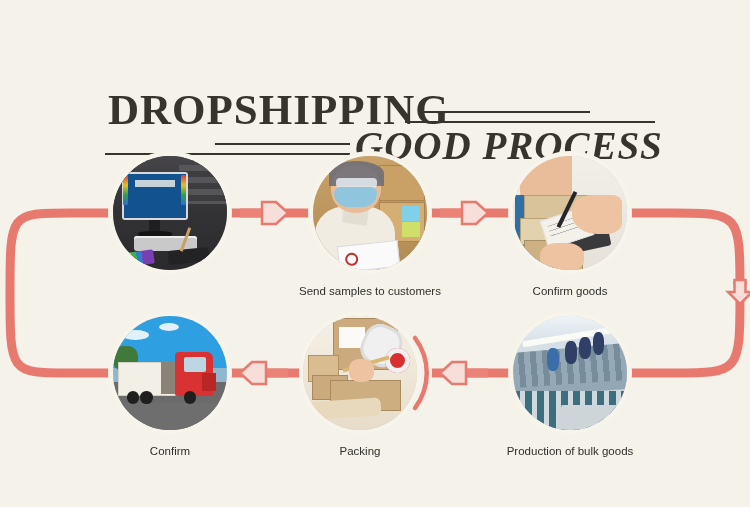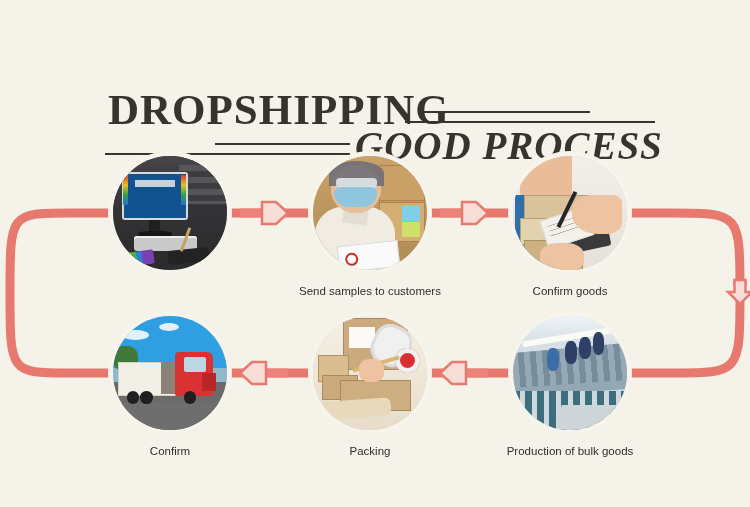--- a/index.html
+++ b/index.html
@@ -50,21 +50,21 @@
     font-size:11.5px;
     color:#2f2f2f;
     line-height:1.25;
   }
 
   
   #node-design{left:90px;top:152px;}
   #node-send{left:290px;top:152px;}
   #node-confirm{left:490px;top:152px;}
   #node-shipping{left:90px;top:312px;}
-  #node-packing{left:290px;top:312px;}
+  #node-packing{left:280px;top:312px;}
   #node-production{left:490px;top:312px;}
 
   
   
   .s-design{background:linear-gradient(#3a3a3c,#2b2b2d);}
   .s-design .wall{position:absolute;left:0;top:0;width:100%;height:48%;background:linear-gradient(#46464a,#333335);}
   .s-design .shelf{position:absolute;left:58%;top:8%;width:42%;height:34%;
     background:repeating-linear-gradient(#5a5a5e 0 6px,#3d3d40 6px 12px);opacity:.85;}
   .s-design .mon{position:absolute;left:8%;top:14%;width:58%;height:42%;background:#d9d9d9;border-radius:3px;}
   .s-design .scr{position:absolute;left:10%;top:16%;width:54%;height:38%;background:#12538f;}

